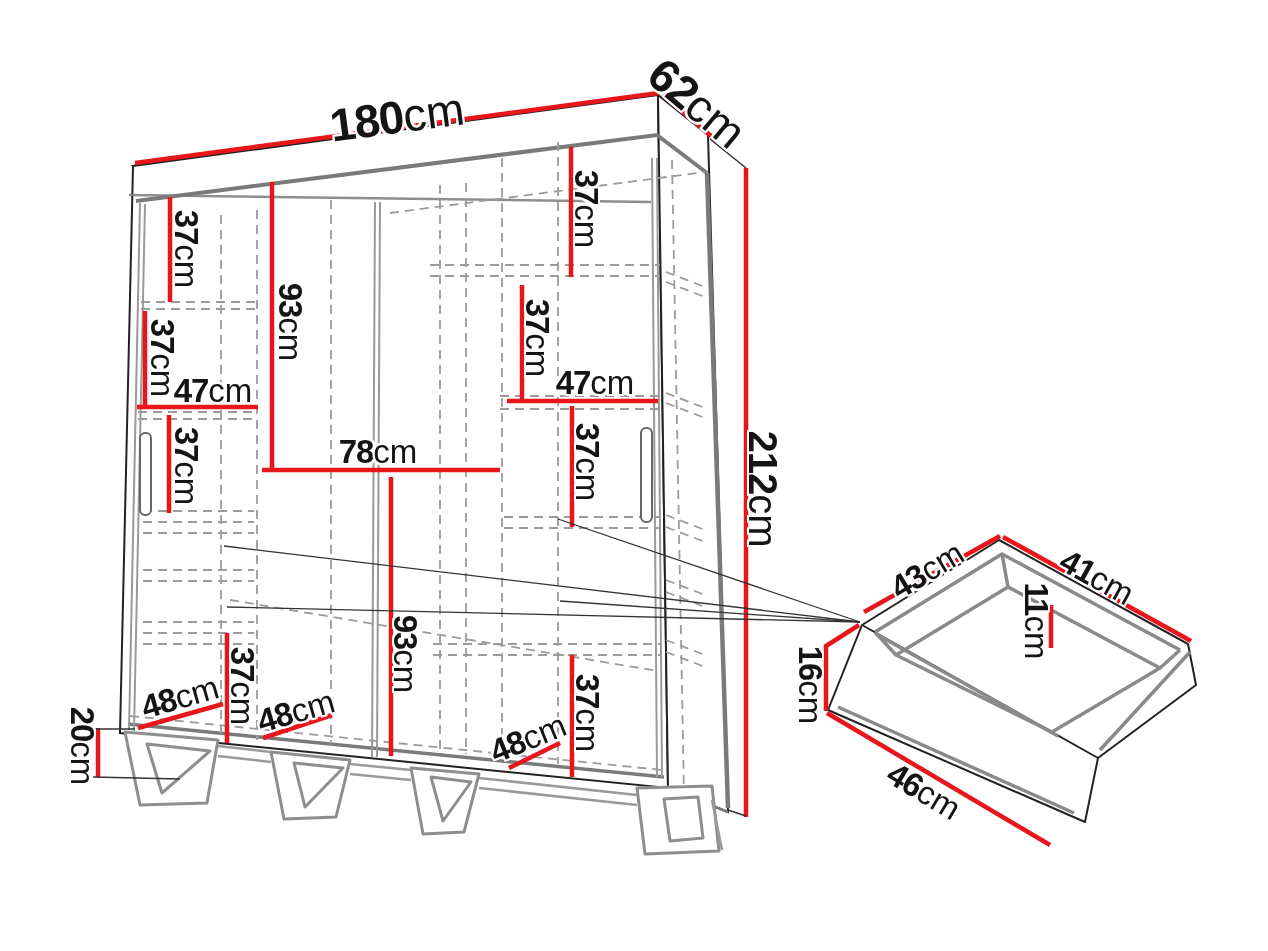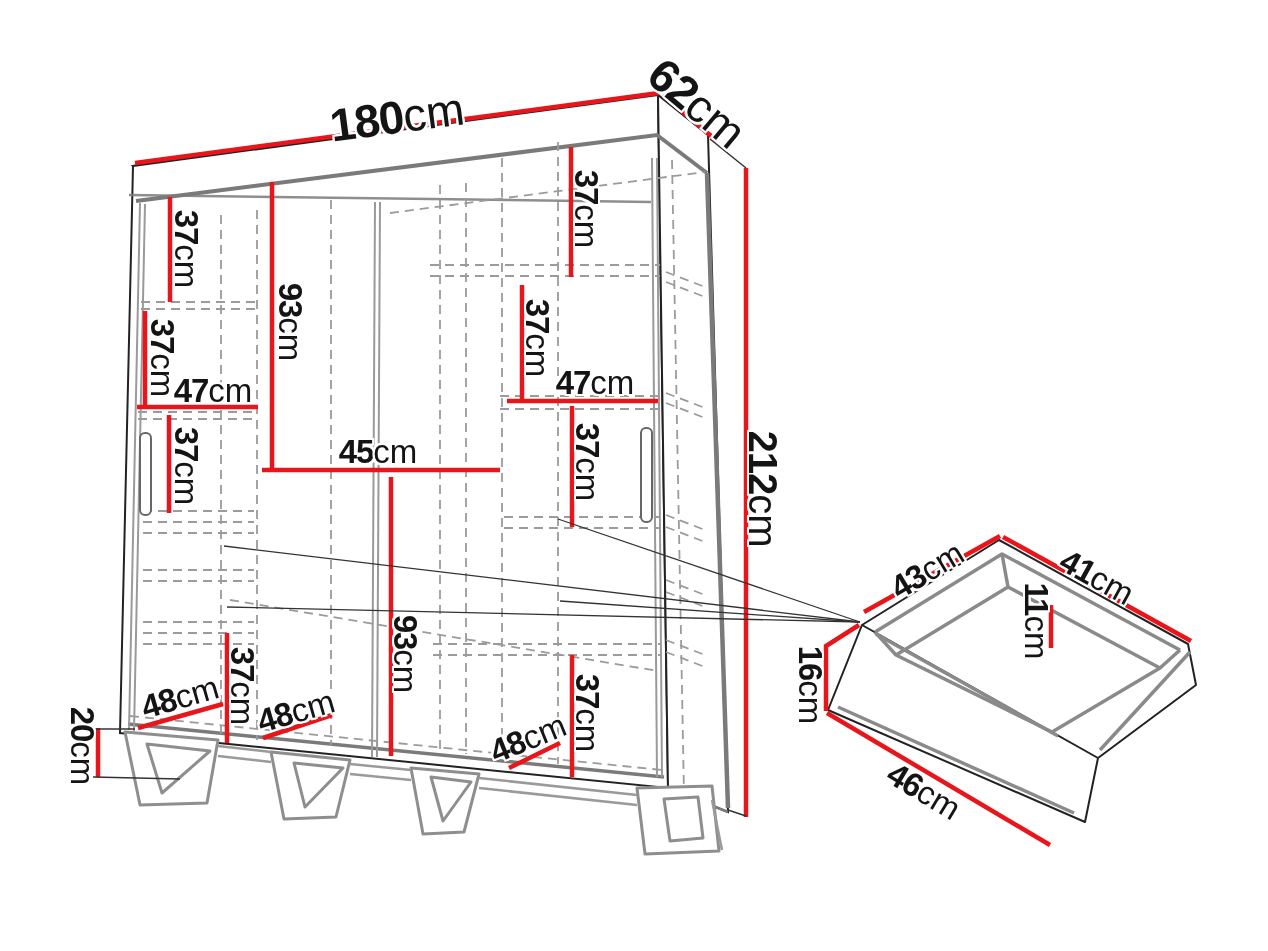--- a/index.html
+++ b/index.html
@@ -186,21 +186,21 @@
   <div class="dim-label" style="left:397px;top:117px;font-size:46px;--r:-7.5deg"><b>180</b><span>cm</span></div>
   <div class="dim-label" style="left:697px;top:103px;font-size:46px;--r:40deg"><b>62</b><span>cm</span></div>
   <div class="dim-label" style="left:763px;top:489px;font-size:40px;--r:90deg"><b>212</b><span>cm</span></div>
 
   <div class="dim-label" style="left:186px;top:249px;font-size:33px;--r:90deg"><b>37</b><span>cm</span></div>
   <div class="dim-label" style="left:162px;top:358px;font-size:33px;--r:90deg"><b>37</b><span>cm</span></div>
   <div class="dim-label" style="left:213px;top:390px;font-size:33px"><b>47</b><span>cm</span></div>
   <div class="dim-label" style="left:186px;top:466px;font-size:33px;--r:90deg"><b>37</b><span>cm</span></div>
 
   <div class="dim-label" style="left:290px;top:322px;font-size:33px;--r:90deg"><b>93</b><span>cm</span></div>
-  <div class="dim-label" style="left:378px;top:451px;font-size:33px"><b>45</b><span>cm</span></div>
+  <div class="dim-label" style="left:378px;top:451px;font-size:33px"><b>78</b><span>cm</span></div>
 
   <div class="dim-label" style="left:586px;top:209px;font-size:33px;--r:90deg"><b>37</b><span>cm</span></div>
   <div class="dim-label" style="left:537px;top:338px;font-size:33px;--r:90deg"><b>37</b><span>cm</span></div>
   <div class="dim-label" style="left:595px;top:382px;font-size:33px"><b>47</b><span>cm</span></div>
   <div class="dim-label" style="left:587px;top:462px;font-size:33px;--r:90deg"><b>37</b><span>cm</span></div>
 
   <div class="dim-label" style="left:82px;top:746px;font-size:33px;--r:90deg"><b>20</b><span>cm</span></div>
   <div class="dim-label" style="left:180px;top:697px;font-size:33px;--r:-16deg"><b>48</b><span>cm</span></div>
   <div class="dim-label" style="left:242px;top:686px;font-size:33px;--r:90deg"><b>37</b><span>cm</span></div>
   <div class="dim-label" style="left:296px;top:711px;font-size:33px;--r:-16deg"><b>48</b><span>cm</span></div>

